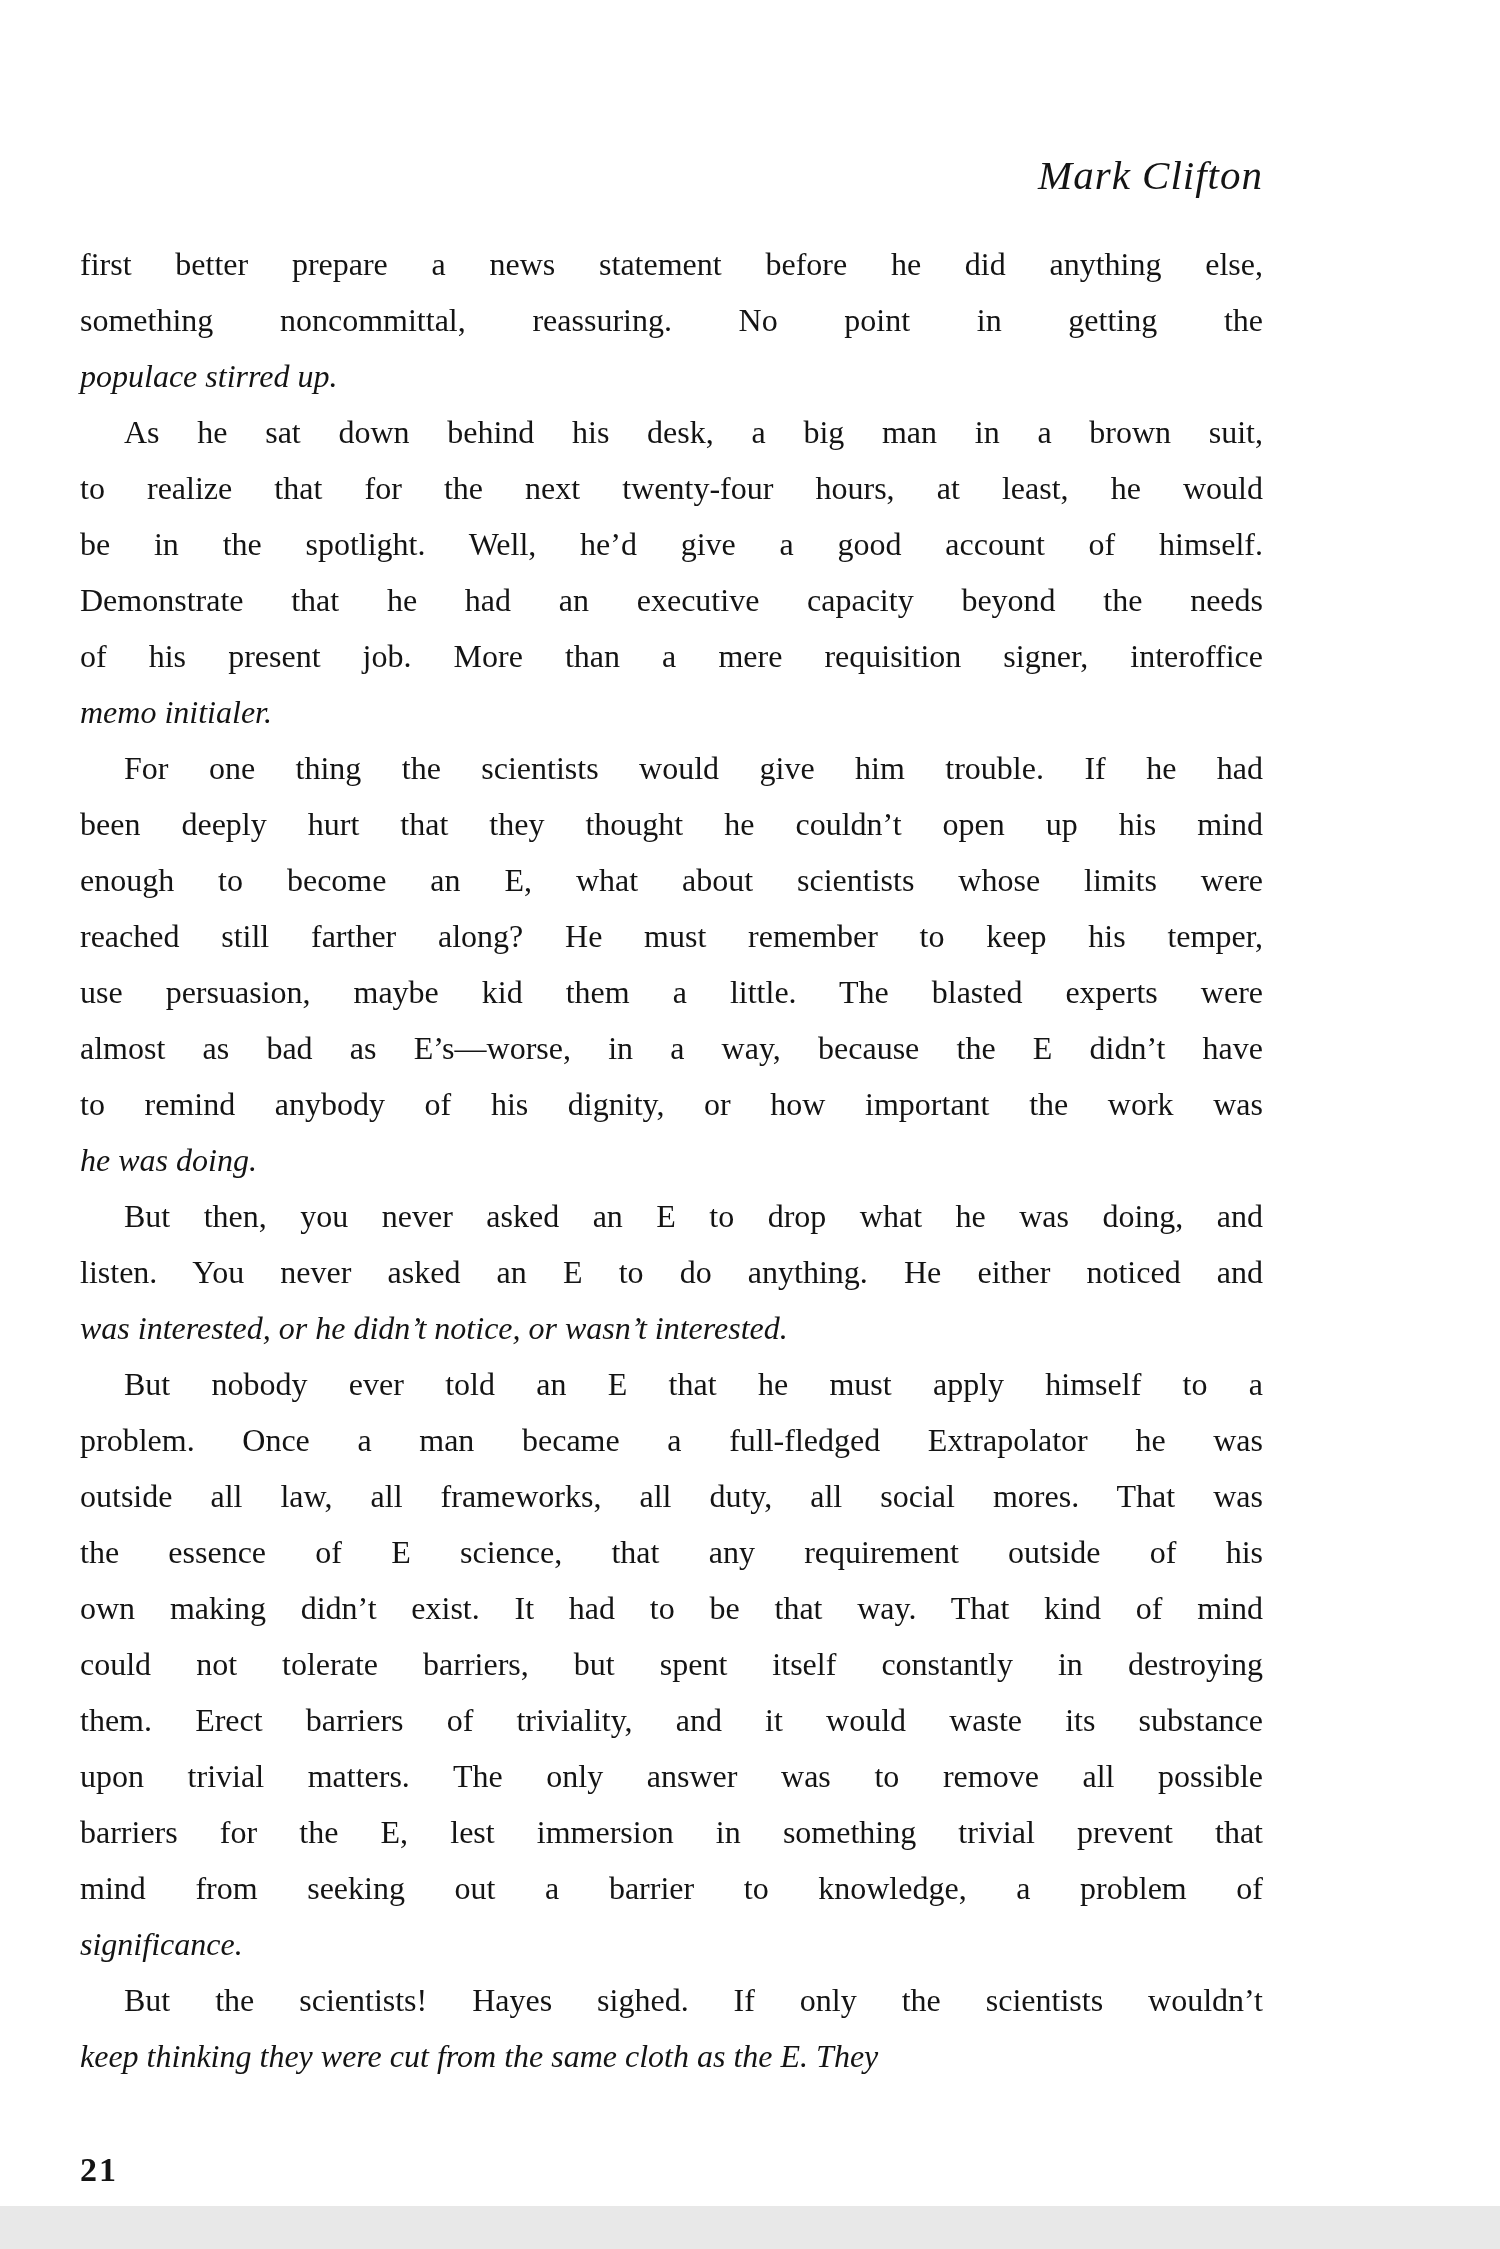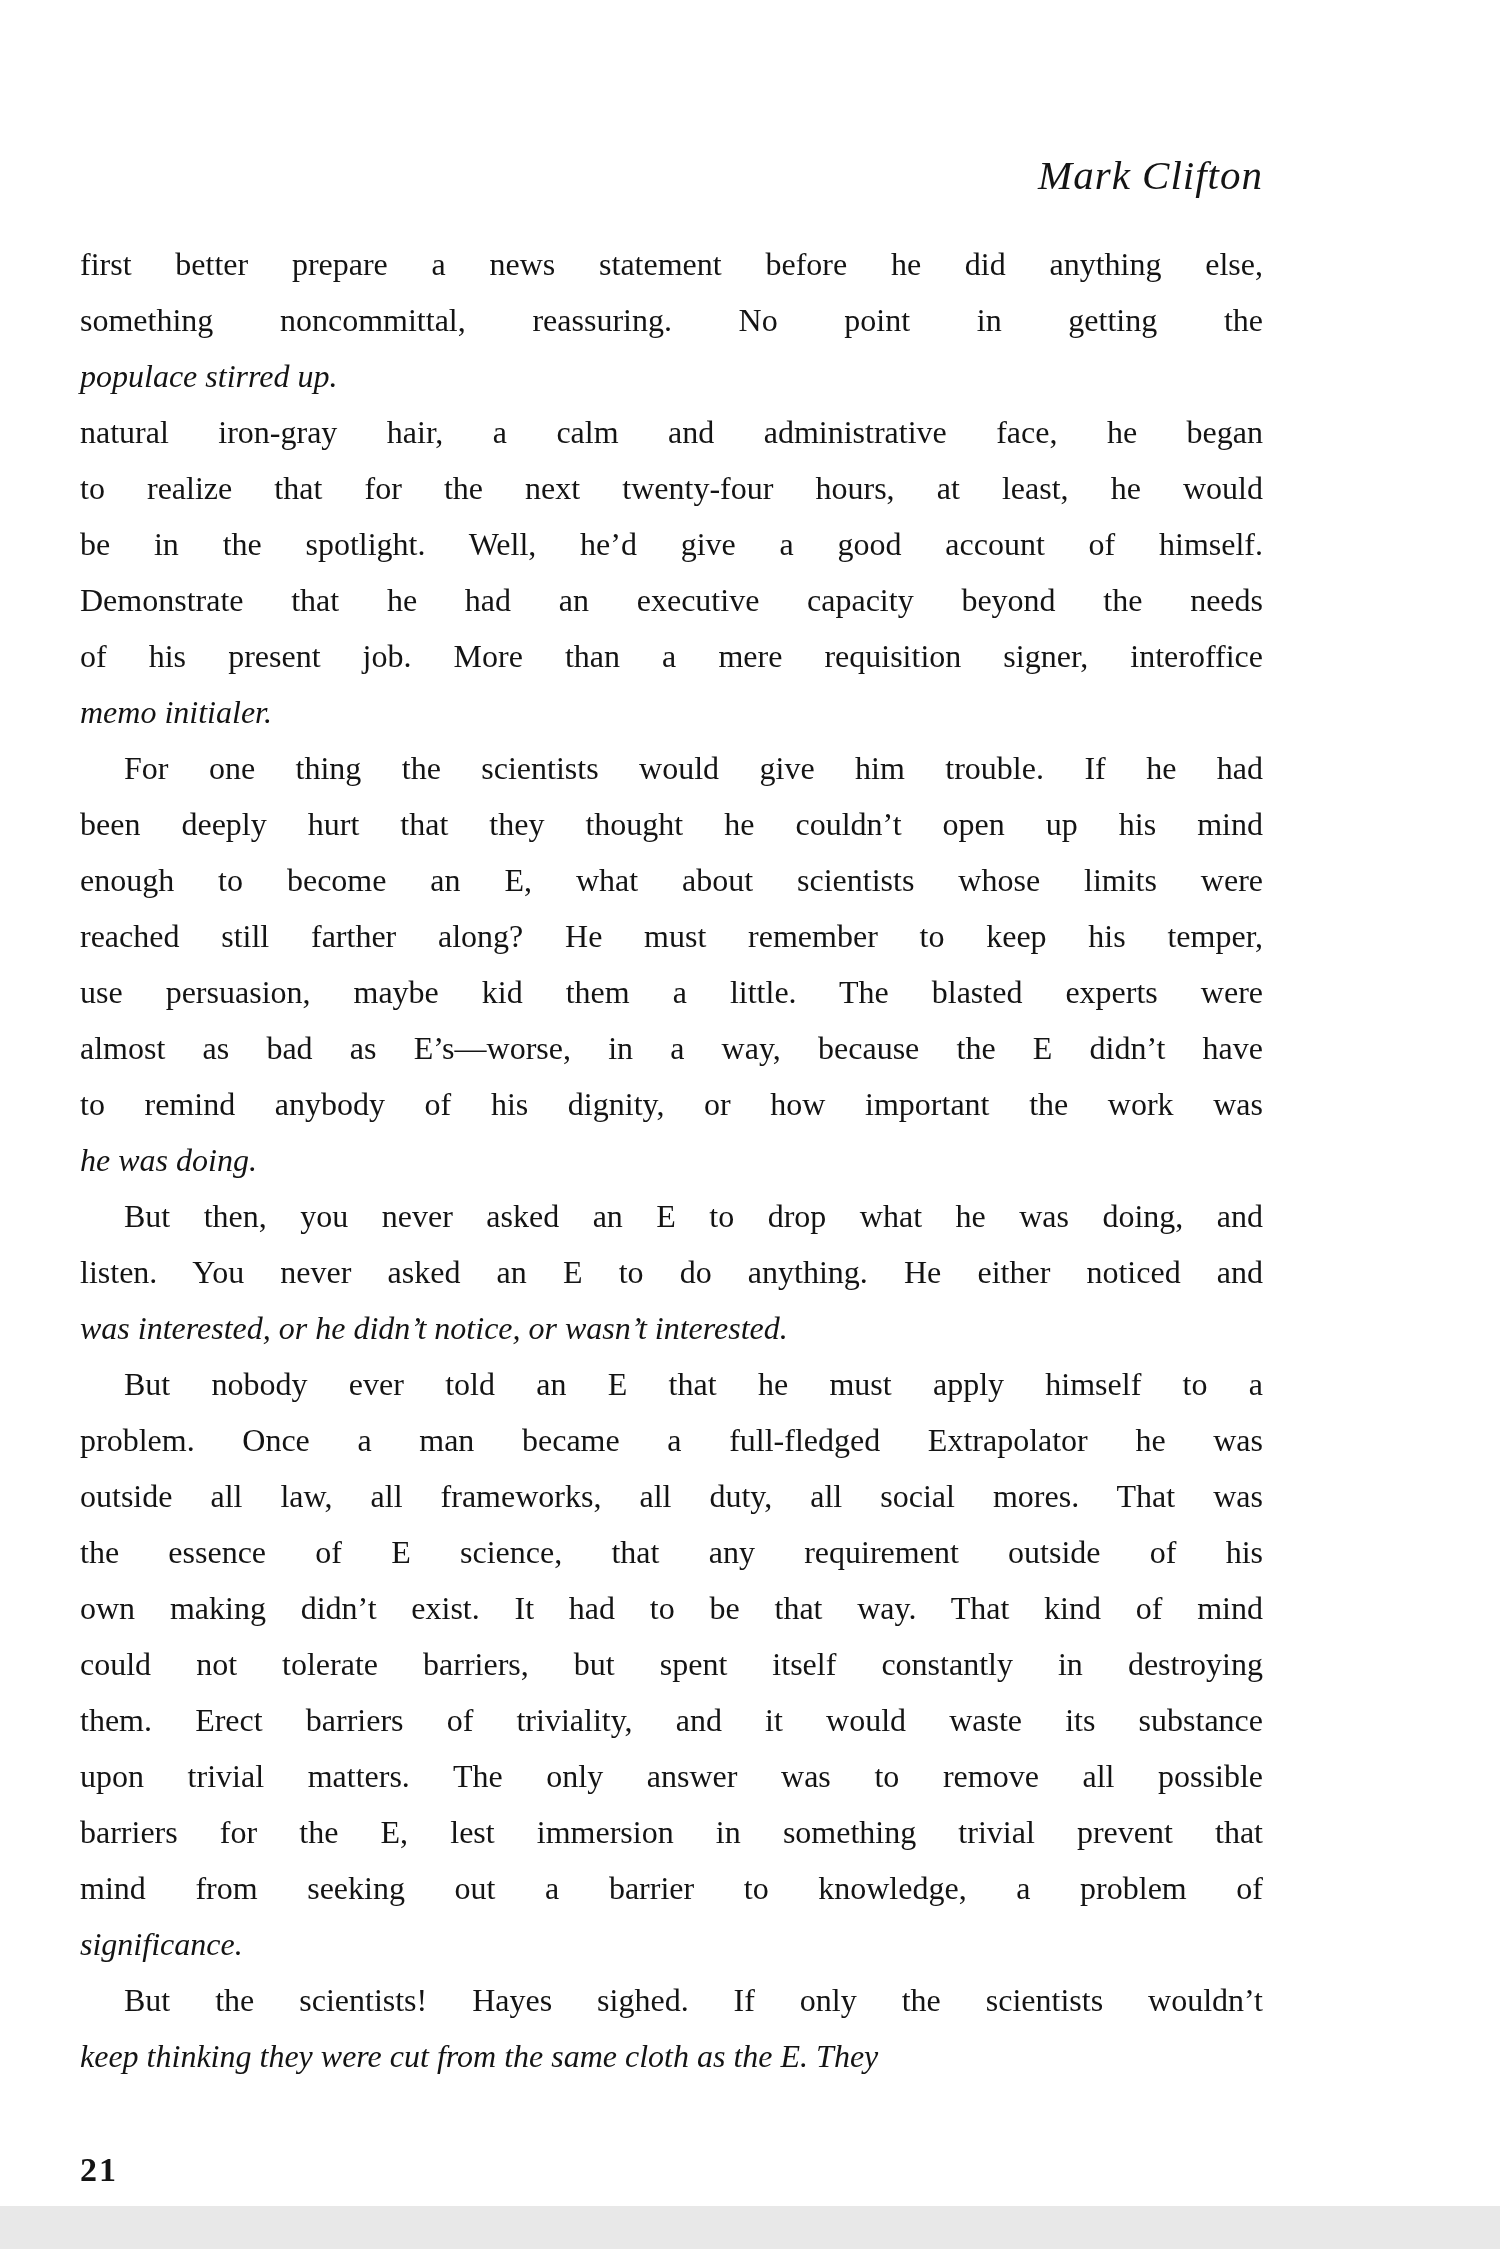--- a/index.html
+++ b/index.html
@@ -73,21 +73,21 @@
     <span>Mark Clifton</span>
   </div>
 
   <div class="body-text" id="body-text">
       <div class="paragraph">
         <div class="line">first better prepare a news statement before he did anything else,</div>
         <div class="line">something noncommittal, reassuring. No point in getting the</div>
         <div class="line last">populace stirred up.</div>
       </div>
       <div class="paragraph">
-        <div class="line">natural iron-gray hair, a calm and administrative face, he began</div>
+        <div class="line indent">As he sat down behind his desk, a big man in a brown suit,</div>
         <div class="line">to realize that for the next twenty-four hours, at least, he would</div>
         <div class="line">be in the spotlight. Well, he’d give a good account of himself.</div>
         <div class="line">Demonstrate that he had an executive capacity beyond the needs</div>
         <div class="line">of his present job. More than a mere requisition signer, interoffice</div>
         <div class="line last">memo initialer.</div>
       </div>
       <div class="paragraph">
         <div class="line indent">For one thing the scientists would give him trouble. If he had</div>
         <div class="line">been deeply hurt that they thought he couldn’t open up his mind</div>
         <div class="line">enough to become an E, what about scientists whose limits were</div>

